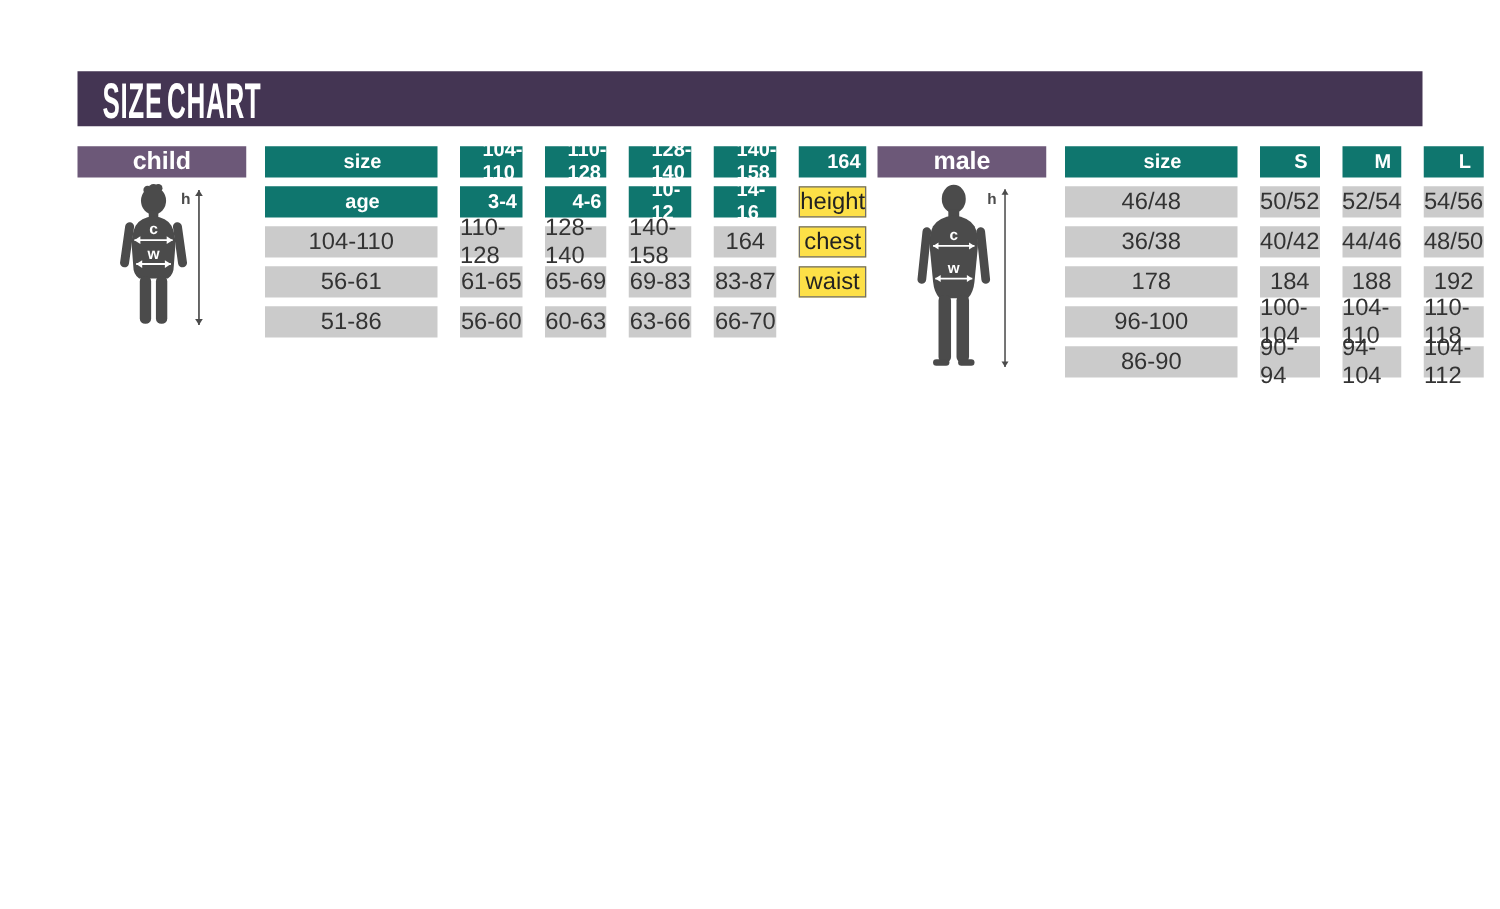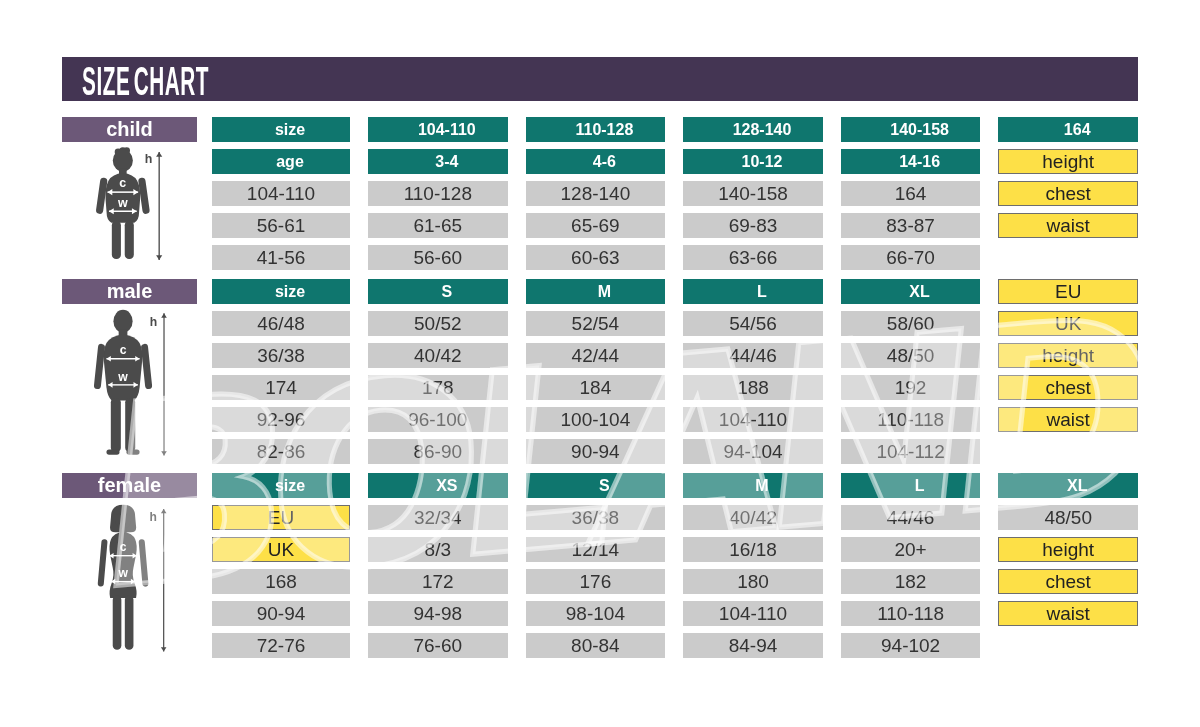--- a/index.html
+++ b/index.html
@@ -11,21 +11,21 @@
     position:absolute;left:62px;top:57px;width:1076px;height:44px;
     background:#443553;display:flex;align-items:flex-end;box-sizing:border-box;padding-left:20px;
   }
   .title-bar h1{
     margin:0;color:#ffffff;font-size:40px;font-weight:bold;line-height:1;
     letter-spacing:1px;word-spacing:-0.14em;
     transform:scale(0.52,1.0);transform-origin:left center;white-space:nowrap;
   }
   .content{
     position:absolute;left:62px;top:117px;width:1076px;
-    display:flex;flex-direction:column;gap:9px;z-index:1;
+    display:flex;flex-direction:row;gap:9px;z-index:1;
   }
   .size-section{display:flex;gap:15px;}
   .section-left{width:135px;flex:0 0 135px;display:flex;flex-direction:column;align-items:center;}
   .section-label{
     width:135px;height:25px;background:#6c5878;color:#fff;
     font-weight:bold;font-size:20px;display:flex;align-items:center;justify-content:center;
     box-sizing:border-box;
   }
   .figure{flex:1;display:flex;justify-content:center;align-items:flex-start;padding-top:5px;}
   .section-grid{
@@ -115,21 +115,21 @@
           <div class="cell data">128-140</div>
           <div class="cell data">140-158</div>
           <div class="cell data">164</div>
           <div class="cell plain">chest</div>
           <div class="cell data">56-61</div>
           <div class="cell data">61-65</div>
           <div class="cell data">65-69</div>
           <div class="cell data">69-83</div>
           <div class="cell data">83-87</div>
           <div class="cell plain">waist</div>
-          <div class="cell data">41-56</div>
+          <div class="cell data">51-86</div>
           <div class="cell data">56-60</div>
           <div class="cell data">60-63</div>
           <div class="cell data">63-66</div>
           <div class="cell data">66-70</div>
         </div>
     </section>
 
     <section class="size-section">
       <div class="section-left">
         <div class="section-label">male</div>
@@ -175,21 +175,20 @@
           <div class="cell header">XL</div>
           <div class="cell plain">EU</div>
           <div class="cell data">46/48</div>
           <div class="cell data">50/52</div>
           <div class="cell data">52/54</div>
           <div class="cell data">54/56</div>
           <div class="cell data">58/60</div>
           <div class="cell plain">UK</div>
           <div class="cell data">36/38</div>
           <div class="cell data">40/42</div>
-          <div class="cell data">42/44</div>
           <div class="cell data">44/46</div>
           <div class="cell data">48/50</div>
           <div class="cell plain">height</div>
           <div class="cell data">174</div>
           <div class="cell data">178</div>
           <div class="cell data">184</div>
           <div class="cell data">188</div>
           <div class="cell data">192</div>
           <div class="cell plain">chest</div>
           <div class="cell data">92-96</div>

